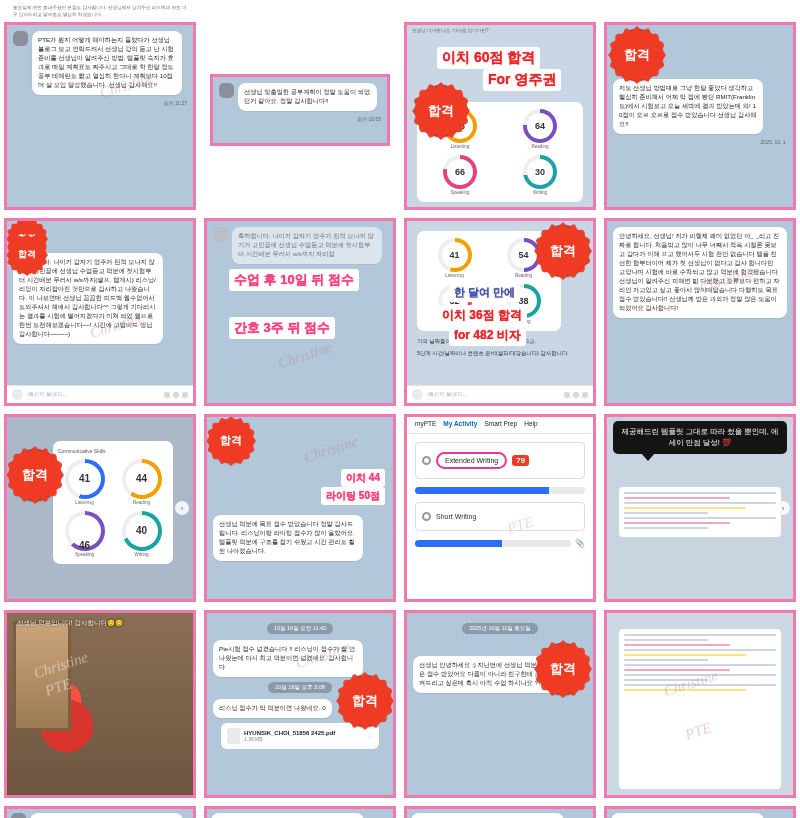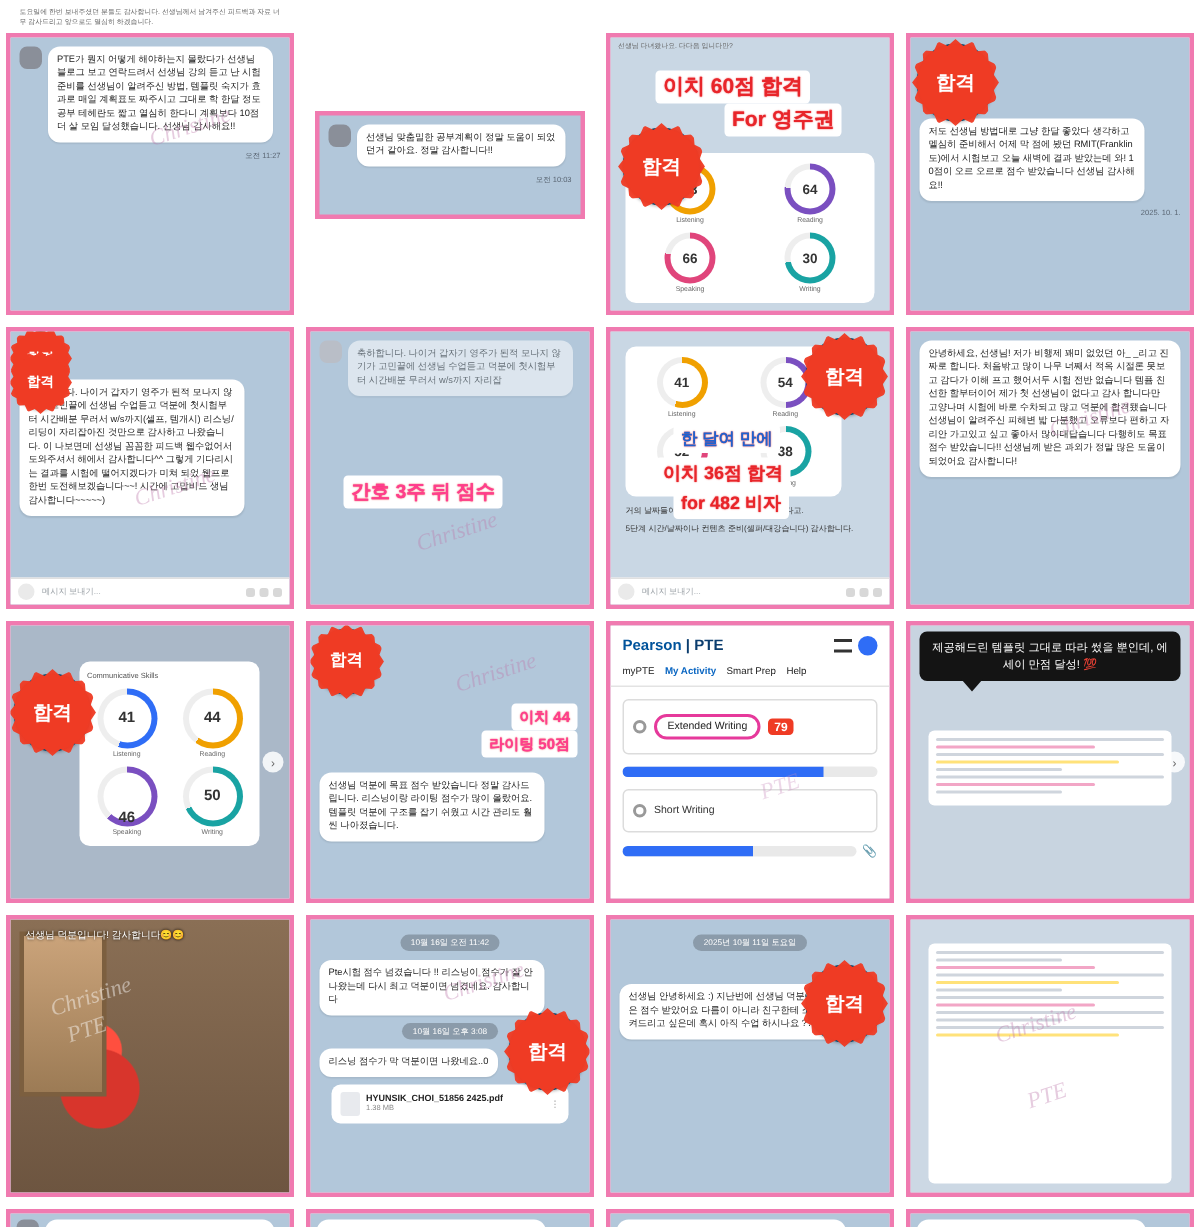--- a/index.html
+++ b/index.html
@@ -342,20 +342,21 @@
     </div>
   </div>
 
   <div class="cell">
     <div class="card">
       <div class="kakao">
         <div class="row">
           <div class="ava gray"></div>
           <div class="bubble" style="opacity:.55;">축하합니다. 나이거 갑자기 영주가 된적 모나지 않기가 고민끝에 선생님 수업듣고 덕분에 첫시험부터 시간배분 무러서 w/s까지 자리잡</div>
         </div>
+        <div class="banner pink" style="left:22px;top:48px;">수업 후 10일 뒤 점수</div>
         <div class="banner pink" style="left:22px;top:96px;">간호 3주 뒤 점수</div>
         <div class="wm" style="left:70px;top:126px;">Christine</div>
       </div>
     </div>
   </div>
 
   <div class="cell">
     <div class="card">
       <div class="kakao light" style="padding:4px;">
         <div class="stamp md" style="right:4px;top:4px;">합격</div>
@@ -436,21 +437,21 @@
               <div class="sc-cap">Reading</div>
             </div>
             <div>
               <div class="ring" style="width:40px;height:40px;font-size:10px;background:conic-gradient(#7a4fc0 0 62%, #eee 0);align-items:flex-end;">
                   <span>46</span>
                 </div>
               <div class="sc-cap">Speaking</div>
             </div>
             <div>
               <div class="ring" style="width:40px;height:40px;font-size:10px;background:conic-gradient(#19a3a3 0 68%, #eee 0);">
-                  <span>50</span>
+                  <span>40</span>
                 </div>
               <div class="sc-cap">Writing</div>
             </div>
           </div>
         </div>
         <div class="nav-arrow" style="right:4px;">›</div>
       </div>
     </div>
   </div>
 
@@ -464,27 +465,20 @@
           <div class="bubble">선생님 덕분에 목표 점수 받았습니다 정말 감사드립니다. 리스닝이랑 라이팅 점수가 많이 올랐어요. 템플릿 덕분에 구조를 잡기 쉬웠고 시간 관리도 훨씬 나아졌습니다.</div>
         </div>
         <div class="wm" style="left:96px;top:24px;">Christine</div>
       </div>
     </div>
   </div>
 
   <div class="cell">
     <div class="card">
       <div class="pte-app">
-        <div class="pte-head">
-          <span class="pte-logo">
-            <span class="p">Pearson</span> | <span>PTE</span>
-          </span>
-          <span style="margin-left:auto;width:12px;height:9px;border-top:2px solid #333;border-bottom:2px solid #333;"></span>
-          <span style="width:13px;height:13px;border-radius:50%;background:#2f6df6;"></span>
-        </div>
         <div class="pte-nav">
           <span>myPTE</span>
           <span class="act">My Activity</span>
           <span>Smart Prep</span>
           <span>Help</span>
         </div>
         <div class="pte-row">
           <span style="width:9px;height:9px;border-radius:50%;border:2px solid #999;"></span>
           <span class="hl-box">Extended Writing</span>
           <span class="score-pill">79</span>

